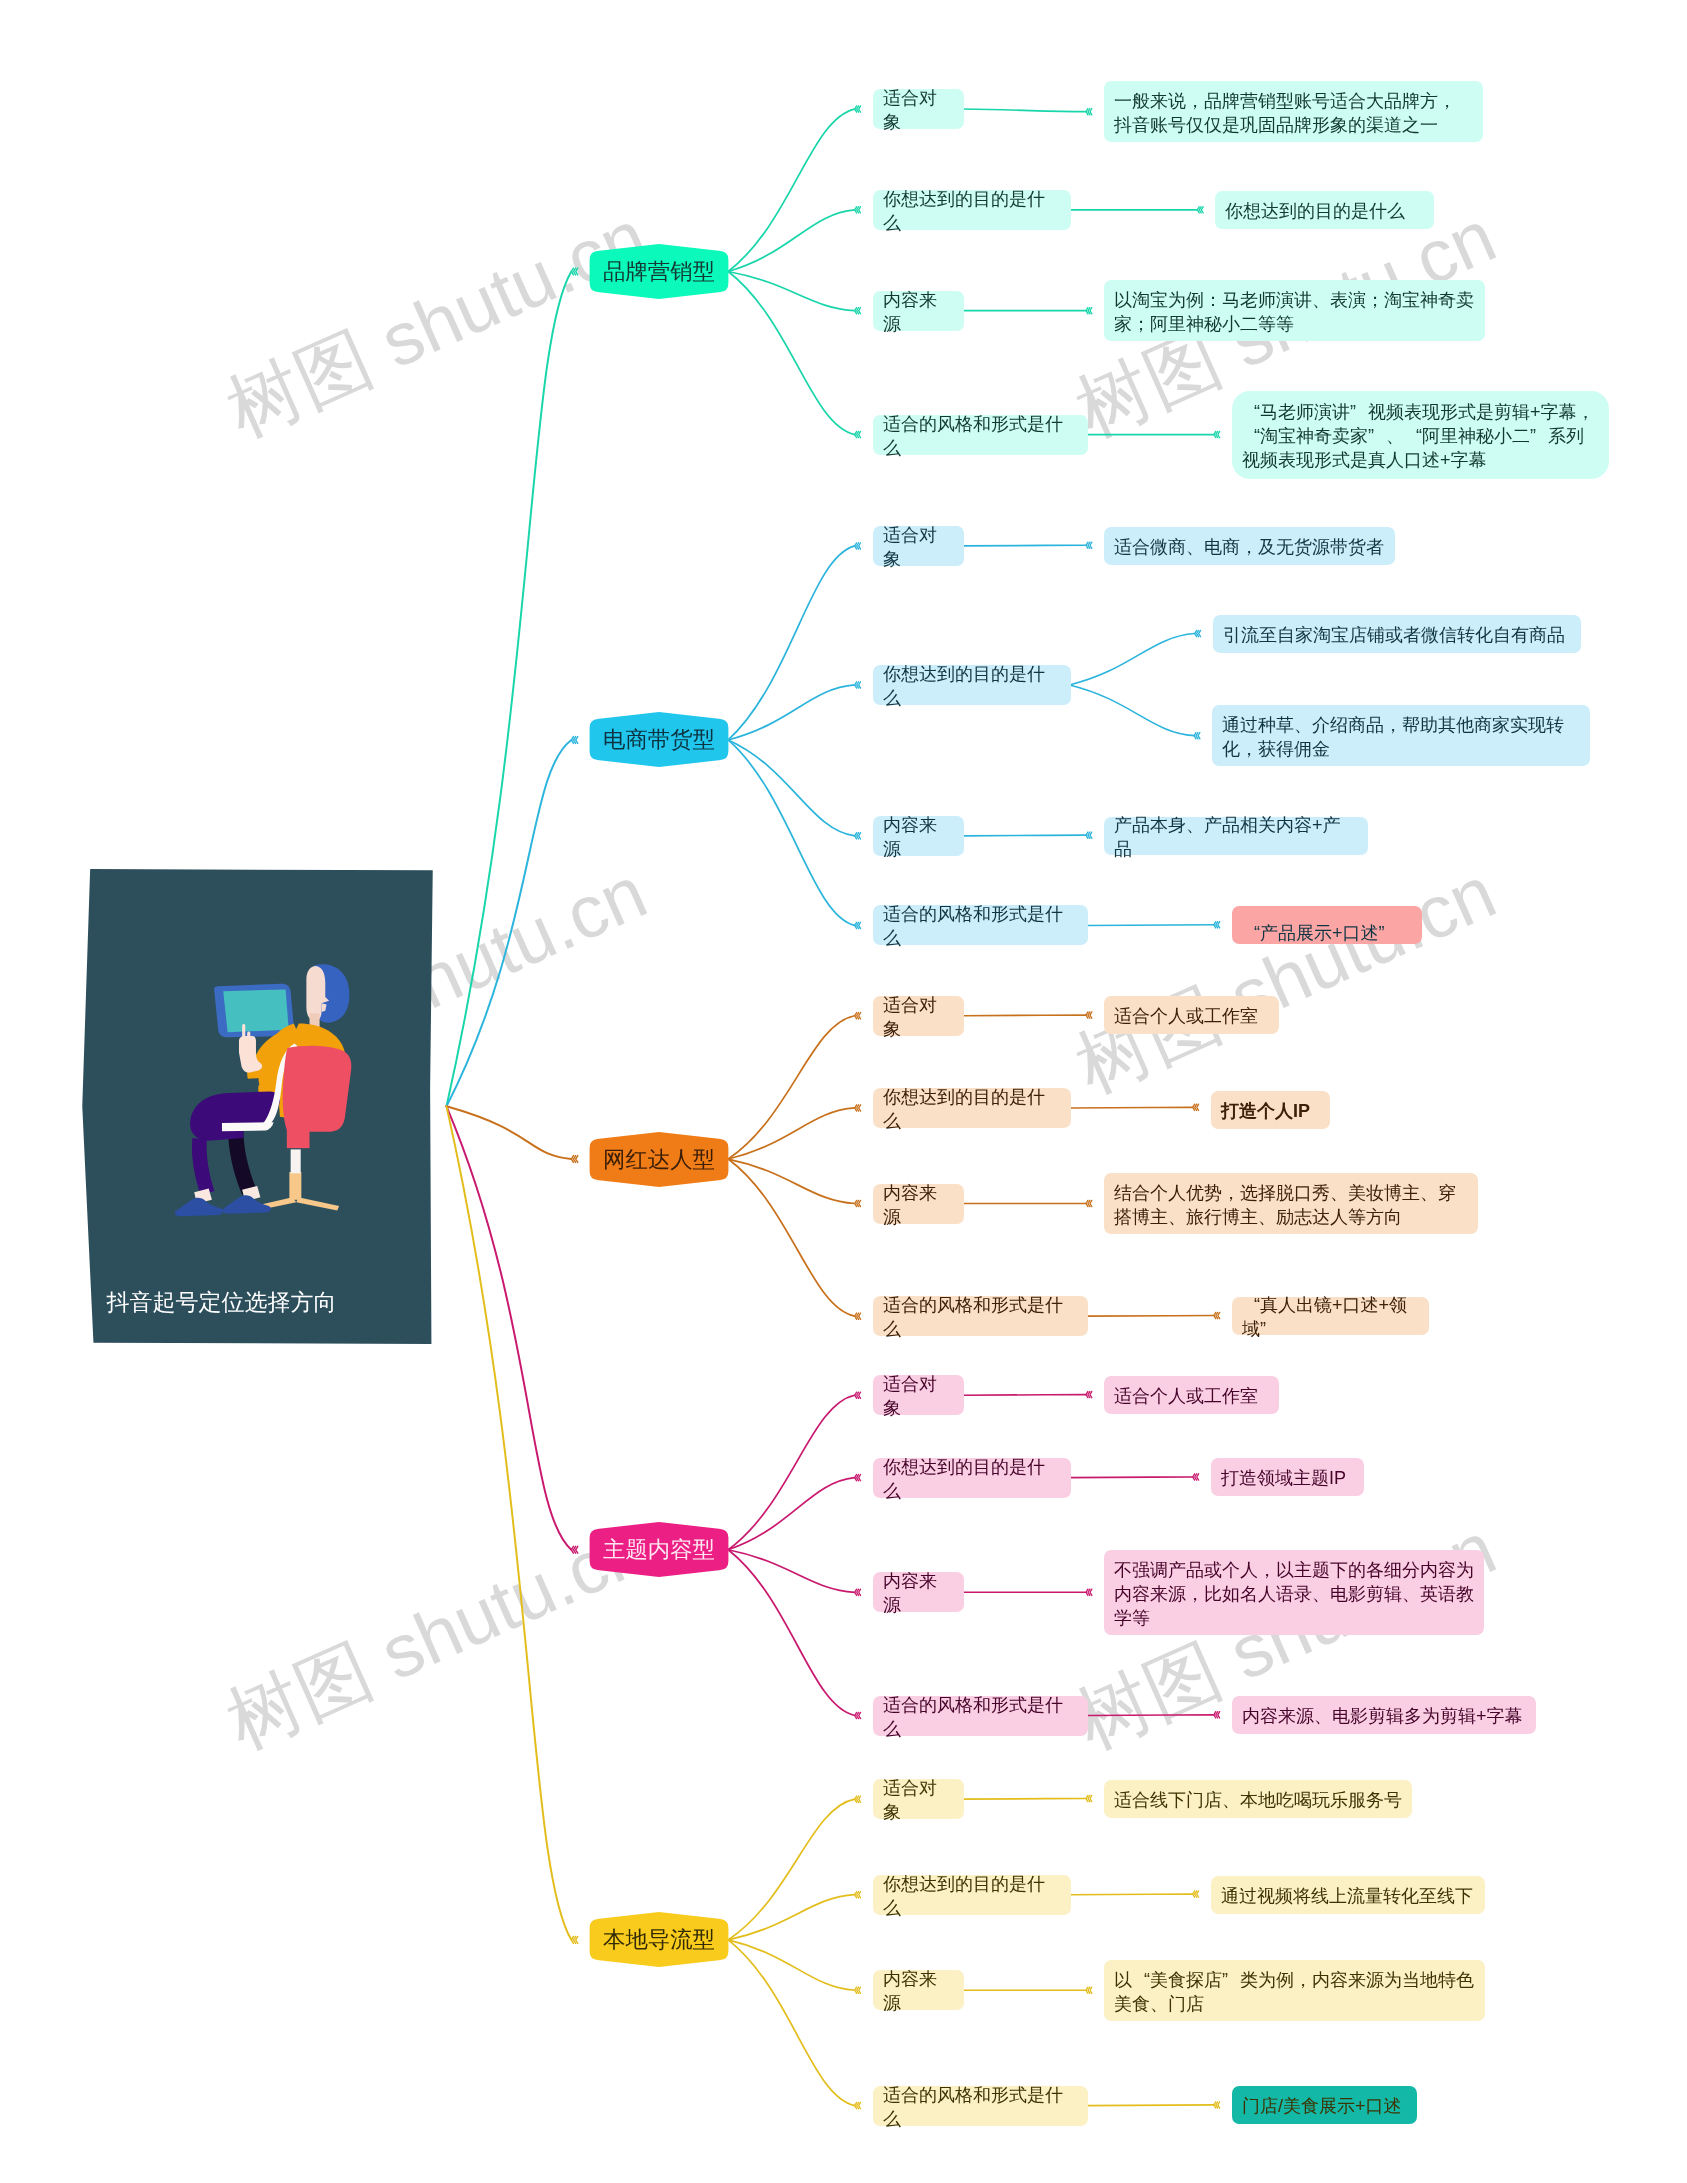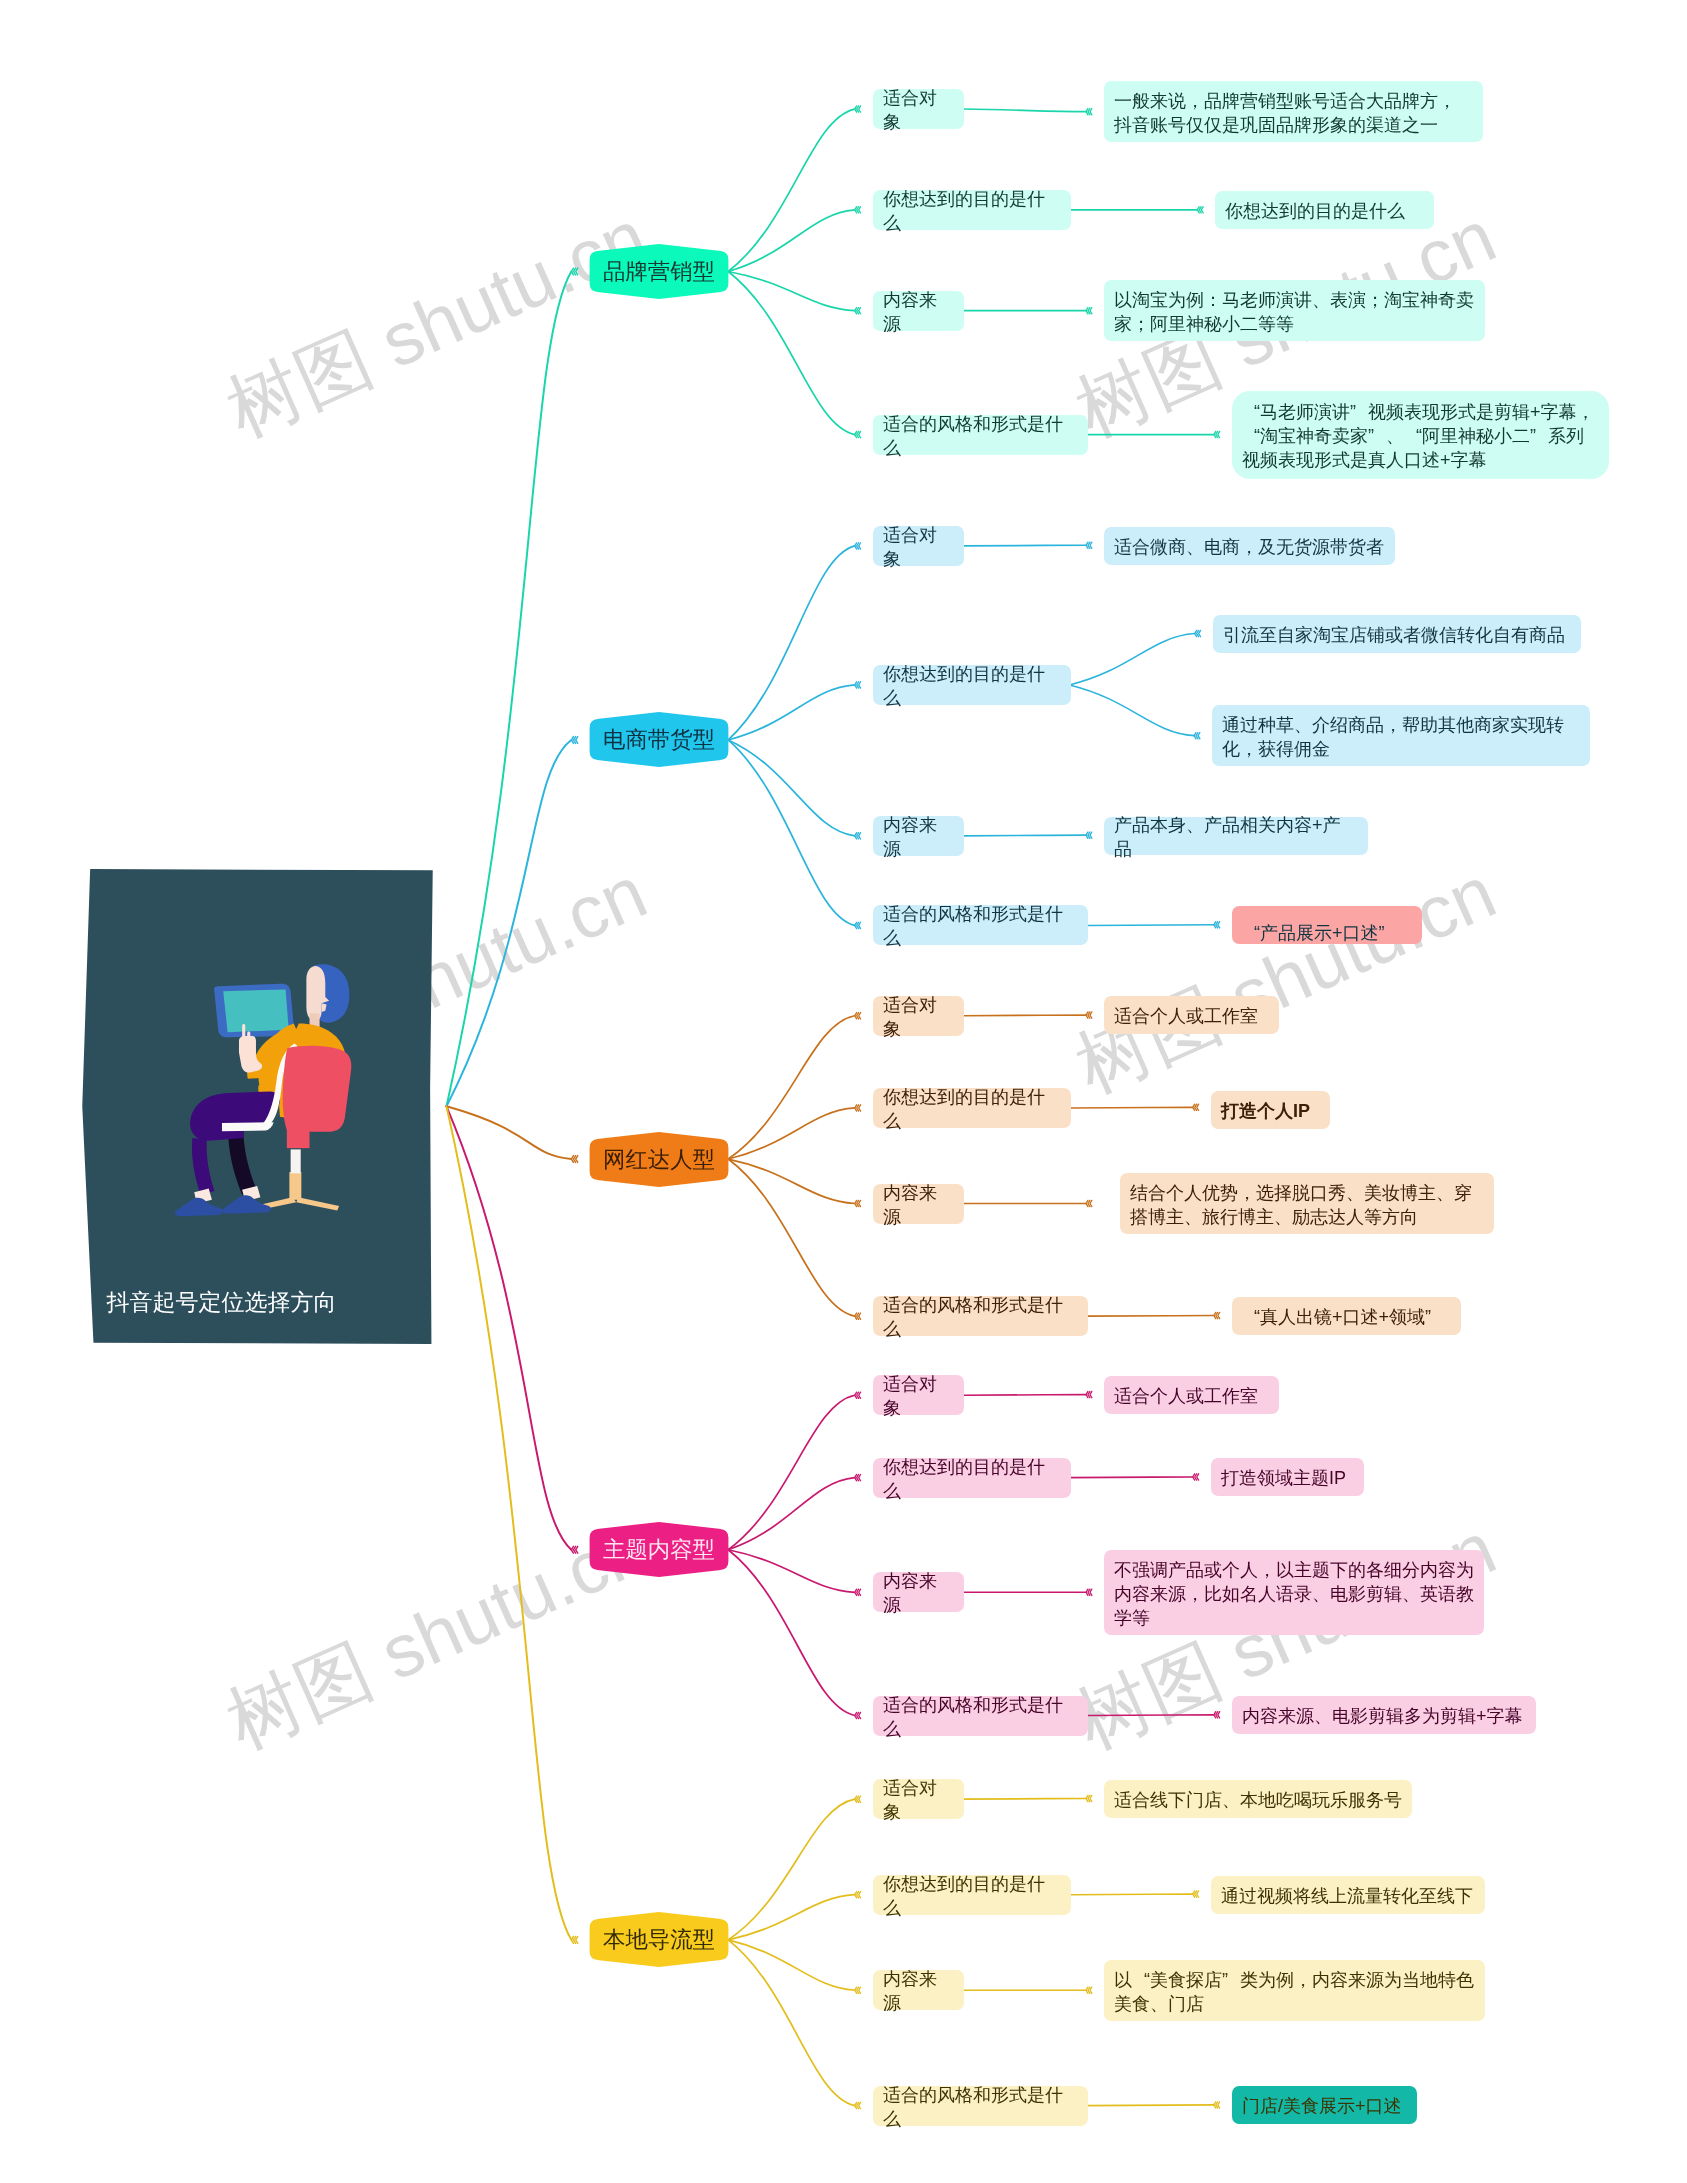--- a/index.html
+++ b/index.html
@@ -286,27 +286,27 @@
     </div>
 <div class="node pill" data-name="topic-node" style="left:873px;top:1088px;width:198px;height:40px;background:#FBE0C8;color:#3d2008;">
       <span data-name="topic-node-label">你想达到的目的是什么</span>
     </div>
 <div class="node pill" data-name="detail-node" style="left:1211px;top:1091px;width:119px;height:38px;background:#FBE0C8;color:#3d2008;font-weight:bold;">
       <span data-name="detail-node-text">打造个人IP</span>
     </div>
 <div class="node pill" data-name="topic-node" style="left:873px;top:1184px;width:91px;height:40px;background:#FBE0C8;color:#3d2008;">
       <span data-name="topic-node-label">内容来源</span>
     </div>
-<div class="node pill" data-name="detail-node" style="left:1104px;top:1173px;width:374px;height:61px;background:#FBE0C8;color:#3d2008;margin-left:16px;">
+<div class="node pill" data-name="detail-node" style="left:1104px;top:1173px;width:374px;height:61px;background:#FBE0C8;color:#3d2008;">
       <span data-name="detail-node-text">结合个人优势，选择脱口秀、美妆博主、穿搭博主、旅行博主、励志达人等方向</span>
     </div>
 <div class="node pill" data-name="topic-node" style="left:873px;top:1296px;width:215px;height:40px;background:#FBE0C8;color:#3d2008;">
       <span data-name="topic-node-label">适合的风格和形式是什么</span>
     </div>
-<div class="node pill" data-name="detail-node" style="left:1232px;top:1297px;width:229px;height:38px;background:#FBE0C8;color:#3d2008;">
+<div class="node pill" data-name="detail-node" style="left:1232px;top:1297px;width:197px;height:38px;background:#FBE0C8;color:#3d2008;">
       <span data-name="detail-node-text"><i class="fw" data-name="fullwidth-quote">“</i>真人出镜+口述+领域<i class="fwc" data-name="fullwidth-quote">”</i></span>
     </div>
 <div class="hexwrap" data-name="branch-node-topic" style="left:589px;top:1522px;width:140px;height:55px;">
       <svg width="140" height="55" data-name="hexagon-shape" viewBox="0 0 212 84">
         <path data-name="hexagon-path" d="M 13 11 L 8.0 11 L 106.0 0 L 204.0 11 L 199 11 Q 212 11 212 24 L 212 60 Q 212 73 199 73 L 204.0 73 L 106.0 84 L 8.0 73 L 13 73 Q 0 73 0 60 L 0 24 Q 0 11 13 11 Z" fill="#EB1F84"></path>
       </svg>
       <div class="hexlabel" style="color:#ffe6f2" data-name="branch-node-label">主题内容型</div>
     </div>
 <div class="node pill" data-name="topic-node" style="left:873px;top:1375px;width:91px;height:40px;background:#FBCFE3;color:#45032a;">
       <span data-name="topic-node-label">适合对象</span>

